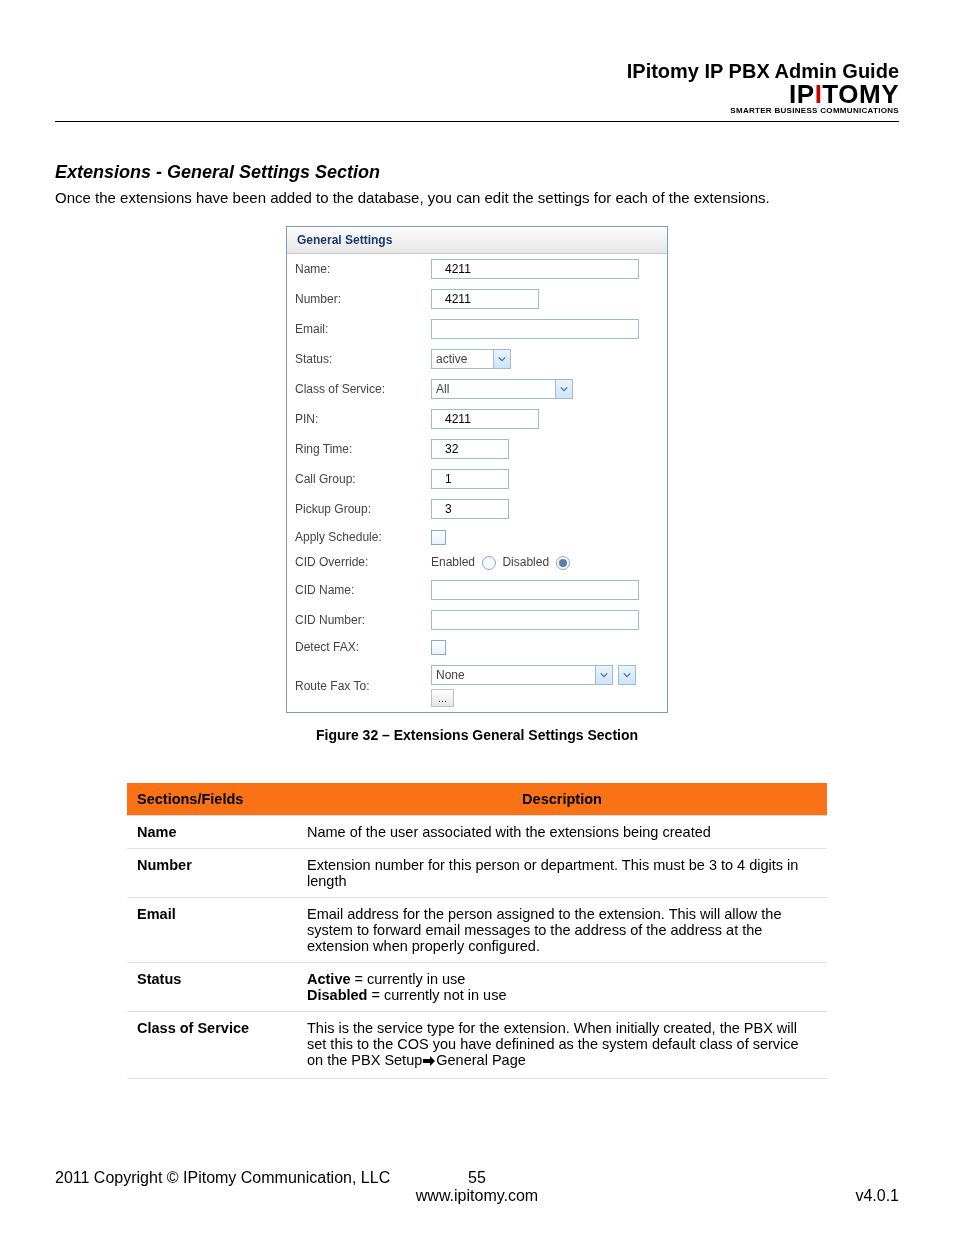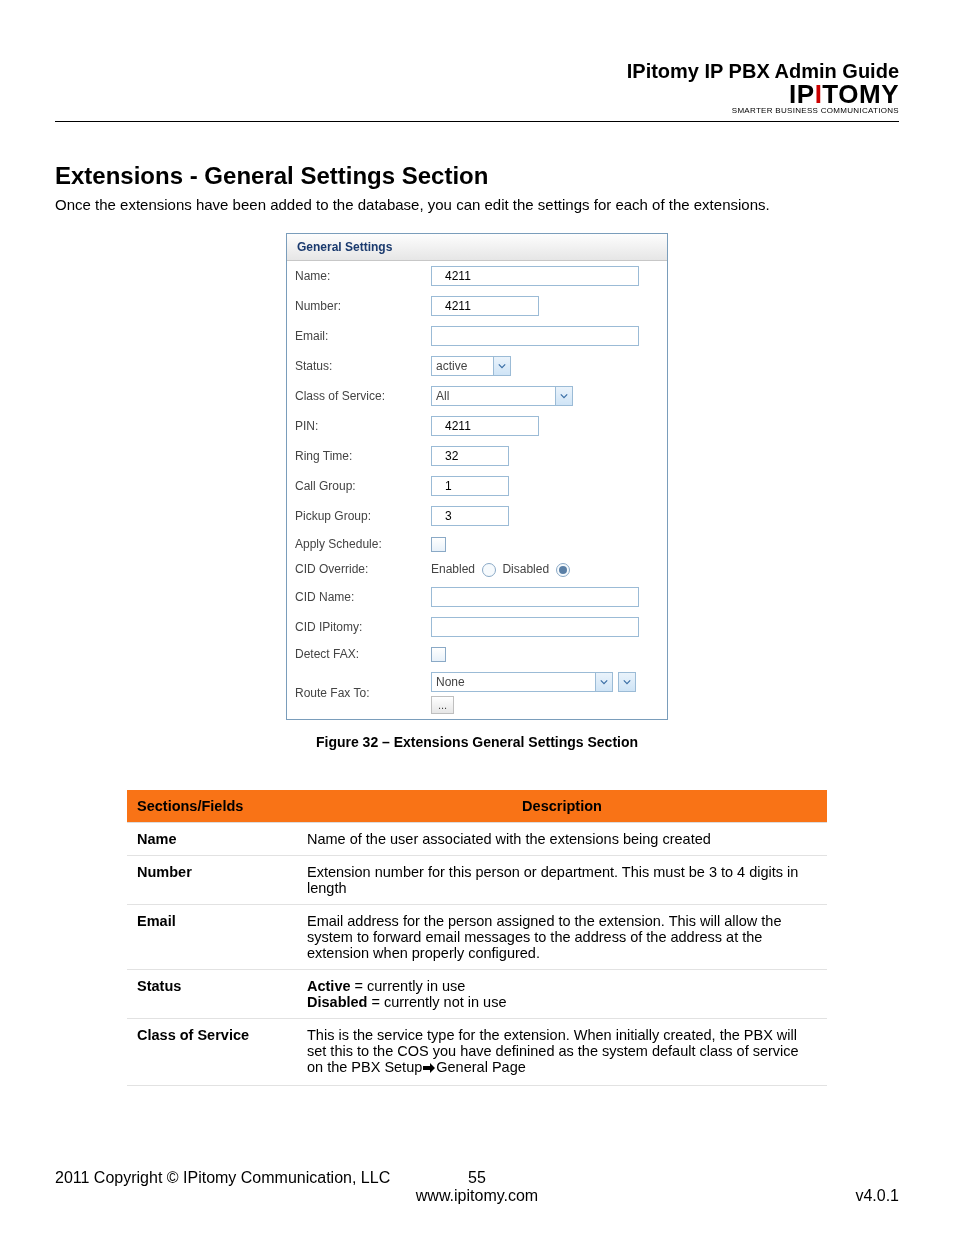--- a/index.html
+++ b/index.html
@@ -36,27 +36,28 @@
   }
   .logo-main {
     font-size: 26px;
     font-weight: 900;
     letter-spacing: 0.5px;
     line-height: 0.9;
   }
   .logo-main .red-dot { color:#c00; }
   .logo-sub {
     font-size: 8px;
-    font-weight: normal;
+    font-weight: bold;
     letter-spacing: 0.3px;
   }
   h2.section-title {
-    font-size: 24px;
+    font-size: 18px;
     font-weight: bold;
     margin: 0 0 6px 0;
+    font-style: italic;
   }
   .intro {
     font-size: 15px;
     margin: 0 0 20px 0;
   }
   
   .panel {
     width: 380px;
     margin: 0 auto 14px auto;
     border: 1px solid #7a9dbb;
@@ -278,21 +279,21 @@
           &nbsp;<span class="radio"></span>&nbsp;
           <span>Disabled</span>
           &nbsp;<span class="radio checked"></span>
         </td>
       </tr>
       <tr>
         <td class="lbl">CID Name:</td>
         <td><input type="text" style="width: 180px;" value=""></td>
       </tr>
       <tr>
-        <td class="lbl">CID IPitomy:</td>
+        <td class="lbl">CID Number:</td>
         <td><input type="text" style="width: 180px;" value=""></td>
       </tr>
       <tr>
         <td class="lbl">Detect FAX:</td>
         <td><span class="chk"></span></td>
       </tr>
       <tr>
         <td class="lbl">Route Fax To:</td>
         <td>
           <span class="sel" style="width:180px">

